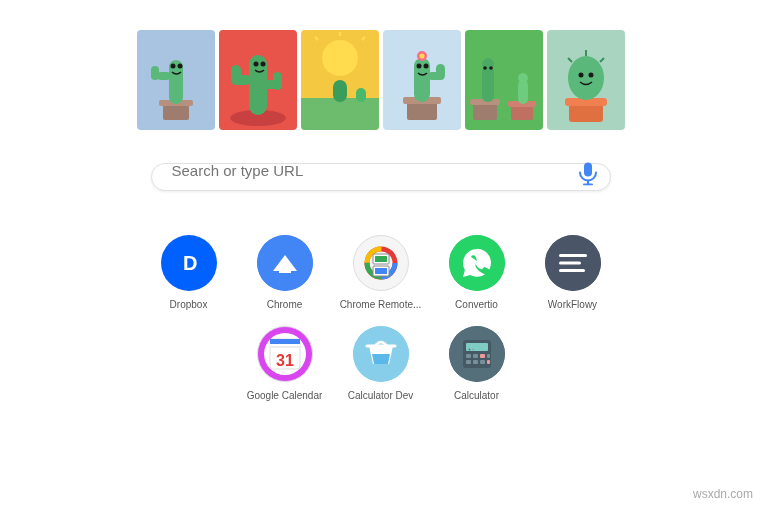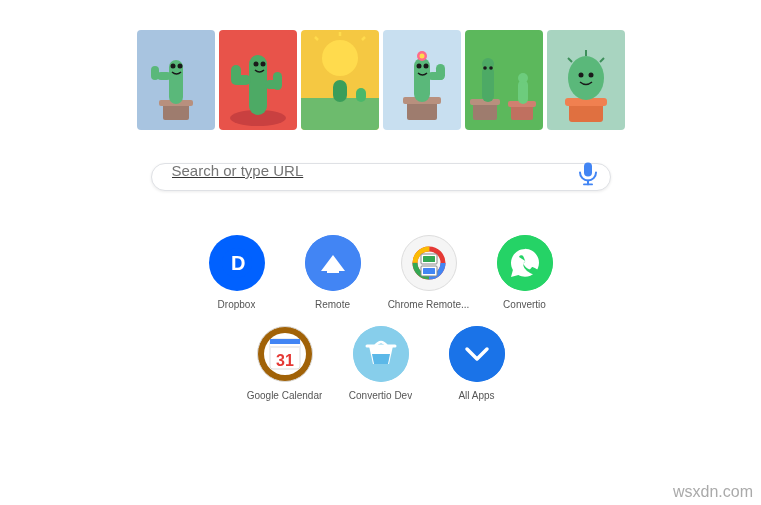--- a/index.html
+++ b/index.html
@@ -47,21 +47,20 @@
     .search-input {
       width: 100%;
       height: 28px;
       border: 1px solid #dfe1e5;
       border-radius: 22px;
       padding: 0 44px 12px 20px;
       font-size: 15px;
       color: #333;
       outline: none;
       box-shadow: 0 1px 3px rgba(0,0,0,0.08);
-      text-decoration: underline;
     }
 
     .mic-icon {
       position: absolute;
       right: 14px;
       top: 50%;
       transform: translateY(-50%);
       color: #4285f4;
       font-size: 18px;
       cursor: pointer;
@@ -122,21 +121,21 @@
     .icon-workflowy { background: #4a5568; }
     .icon-convertio { background: #e53935; }
     .icon-calculator { background: #546e7a; }
     .icon-all-apps { background: #1a73e8; }
 
     
     .watermark {
       position: fixed;
       bottom: 4px;
       right: 8px;
-      font-size: 16px;
+      font-size: 12px;
       color: #aaa;
     }
   </style>
 </head>
 <body>
 
 <div class="doodle-banner">
 
   <div class="doodle-card">
     <svg viewBox="0 0 78 100" xmlns="http://www.w3.org/2000/svg">
@@ -285,21 +284,21 @@
     </div>
 
     <div class="app-item">
       <div class="app-icon icon-files">
         <svg width="56" height="56" viewBox="0 0 56 56" fill="none" xmlns="http://www.w3.org/2000/svg">
           <circle cx="28" cy="28" r="28" fill="#4285f4"></circle>
           <path d="M16 36 L28 20 L40 36 Z" fill="white"></path>
           <rect x="22" y="28" width="12" height="10" fill="white"></rect>
         </svg>
       </div>
-      <span class="app-label">Remote</span>
+      <span class="app-label">Chrome</span>
     </div>
 
     <div class="app-item">
       <div class="app-icon" style="background:#f5f5f5; border:1px solid #ddd;">
 
         <svg width="38" height="38" viewBox="0 0 38 38" fill="none" xmlns="http://www.w3.org/2000/svg">
           <circle cx="19" cy="19" r="19" fill="#f5f5f5"></circle>
 
           <circle cx="19" cy="19" r="14" fill="none" stroke="#e53935" stroke-width="5"></circle>
           <circle cx="19" cy="19" r="14" fill="none" stroke="#4285f4" stroke-width="5" stroke-dasharray="22 66" stroke-dashoffset="0"></circle>
@@ -321,28 +320,40 @@
         <svg width="56" height="56" viewBox="0 0 56 56" fill="none" xmlns="http://www.w3.org/2000/svg">
           <circle cx="28" cy="28" r="28" fill="#25D366"></circle>
 
           <path d="M28 14c-7.7 0-14 6.3-14 14 0 2.5.7 4.9 1.9 6.9L14 42l7.4-1.9c2 1.1 4.2 1.7 6.6 1.7 7.7 0 14-6.3 14-14s-6.3-14-14-14z" fill="white"></path>
           <path d="M22 22c.4-.9 1.1-1.6 1.8-1.7.5 0 1 0 1.4.1.4.1.9.3 1.3 1.3.5 1.2 1.5 3.7 1.6 4 .1.3.1.6-.1.9-.2.3-.3.5-.6.8-.3.3-.6.6-.9.8-.3.2-.3.5-.1.8.2.3 1.2 2 2.5 3.2 1.7 1.5 3.1 1.9 3.5 2.1.4.2.6.1.9-.2.3-.4 1.1-1.3 1.5-1.8.4-.4.7-.3 1.2-.1.5.2 3 1.4 3.4 1.7.5.2.8.4.9.6.1.2.1 1.1-.3 2.1-.4 1-.9 1.7-1.7 2.1-.7.4-1.6.8-4.8-.5-3.2-1.3-5.5-4.4-5.7-4.6-.2-.2-1.5-2-1.5-3.8 0-1.8.9-2.7 1.3-3.1.3-.4.7-.5 1-.5z" fill="#25D366"></path>
         </svg>
       </div>
       <span class="app-label">Convertio</span>
     </div>
 
+    <div class="app-item">
+      <div class="app-icon icon-workflowy">
+        <svg width="56" height="56" viewBox="0 0 56 56" fill="none" xmlns="http://www.w3.org/2000/svg">
+          <circle cx="28" cy="28" r="28" fill="#4a5568"></circle>
+
+          <rect x="14" y="19" width="28" height="3" fill="white" rx="1.5"></rect>
+          <rect x="14" y="26.5" width="22" height="3" fill="white" rx="1.5"></rect>
+          <rect x="14" y="34" width="26" height="3" fill="white" rx="1.5"></rect>
+        </svg>
+      </div>
+      <span class="app-label">WorkFlowy</span>
+    </div>
 
   </div>
 
   <div class="apps-row">
 
 
     <div class="app-item">
-      <div class="app-icon" style="background:#a16207; border:1px solid #ddd;">
+      <div class="app-icon" style="background:#d946ef; border:1px solid #ddd;">
         <svg width="42" height="42" viewBox="0 0 42 42" fill="none" xmlns="http://www.w3.org/2000/svg">
           <rect width="42" height="42" rx="21" fill="white"></rect>
           <rect x="6" y="6" width="30" height="30" rx="3" fill="white" stroke="#ddd" stroke-width="1"></rect>
           <rect x="6" y="6" width="30" height="9" rx="3" fill="white"></rect>
           <rect x="6" y="6" width="30" height="9" fill="white"></rect>
           <rect x="6" y="6" width="30" height="5" rx="0" fill="#4285f4"></rect>
           <line x1="6" y1="14" x2="36" y2="14" stroke="#ddd" stroke-width="1"></line>
           <text x="21" y="33" text-anchor="middle" font-size="16" font-weight="bold" fill="#e53935" font-family="Arial">31</text>
         </svg>
       </div>
@@ -355,31 +366,43 @@
           <circle cx="28" cy="28" r="28" fill="#87CEEB"></circle>
 
           <path d="M16 20 L20 38 L36 38 L40 20 Z" fill="white"></path>
           <path d="M14 20 L42 20" stroke="white" stroke-width="3" stroke-linecap="round"></path>
 
           <path d="M22 20 Q28 12 34 20" stroke="white" stroke-width="2.5" fill="none" stroke-linecap="round"></path>
 
           <path d="M19 28 L21 38 L35 38 L37 28 Z" fill="#5bb8e8"></path>
         </svg>
       </div>
-      <span class="app-label">Convertio Dev</span>
-    </div>
-
-
-    <div class="app-item">
-      <div class="app-icon icon-all-apps">
+      <span class="app-label">Calculator Dev</span>
+    </div>
+
+    <div class="app-item">
+      <div class="app-icon icon-calculator">
         <svg width="56" height="56" viewBox="0 0 56 56" fill="none" xmlns="http://www.w3.org/2000/svg">
-          <circle cx="28" cy="28" r="28" fill="#1a73e8"></circle>
-
-          <path d="M18 23 L28 33 L38 23" stroke="white" stroke-width="3.5" fill="none" stroke-linecap="round" stroke-linejoin="round"></path>
-        </svg>
-      </div>
-      <span class="app-label">All Apps</span>
-    </div>
+          <circle cx="28" cy="28" r="28" fill="#546e7a"></circle>
+          <rect x="14" y="14" width="28" height="28" rx="3" fill="#455a64"></rect>
+
+          <rect x="17" y="17" width="22" height="8" rx="1" fill="#80cbc4"></rect>
+
+          <rect x="17" y="28" width="5" height="4" rx="1" fill="#78909c"></rect>
+          <rect x="24" y="28" width="5" height="4" rx="1" fill="#78909c"></rect>
+          <rect x="31" y="28" width="5" height="4" rx="1" fill="#ef9a9a"></rect>
+          <rect x="38" y="28" width="3" height="4" rx="1" fill="#78909c"></rect>
+          <rect x="17" y="34" width="5" height="4" rx="1" fill="#78909c"></rect>
+          <rect x="24" y="34" width="5" height="4" rx="1" fill="#78909c"></rect>
+          <rect x="31" y="34" width="5" height="4" rx="1" fill="#78909c"></rect>
+          <rect x="38" y="34" width="3" height="4" rx="1" fill="#ef9a9a"></rect>
+
+          <text x="19" y="25" font-size="5" fill="#546e7a" font-family="Arial" font-weight="bold">+  -</text>
+        </svg>
+      </div>
+      <span class="app-label">Calculator</span>
+    </div>
+
 
   </div>
 </div>
 
 <div class="watermark">wsxdn.com</div>
 
 </body></html>

